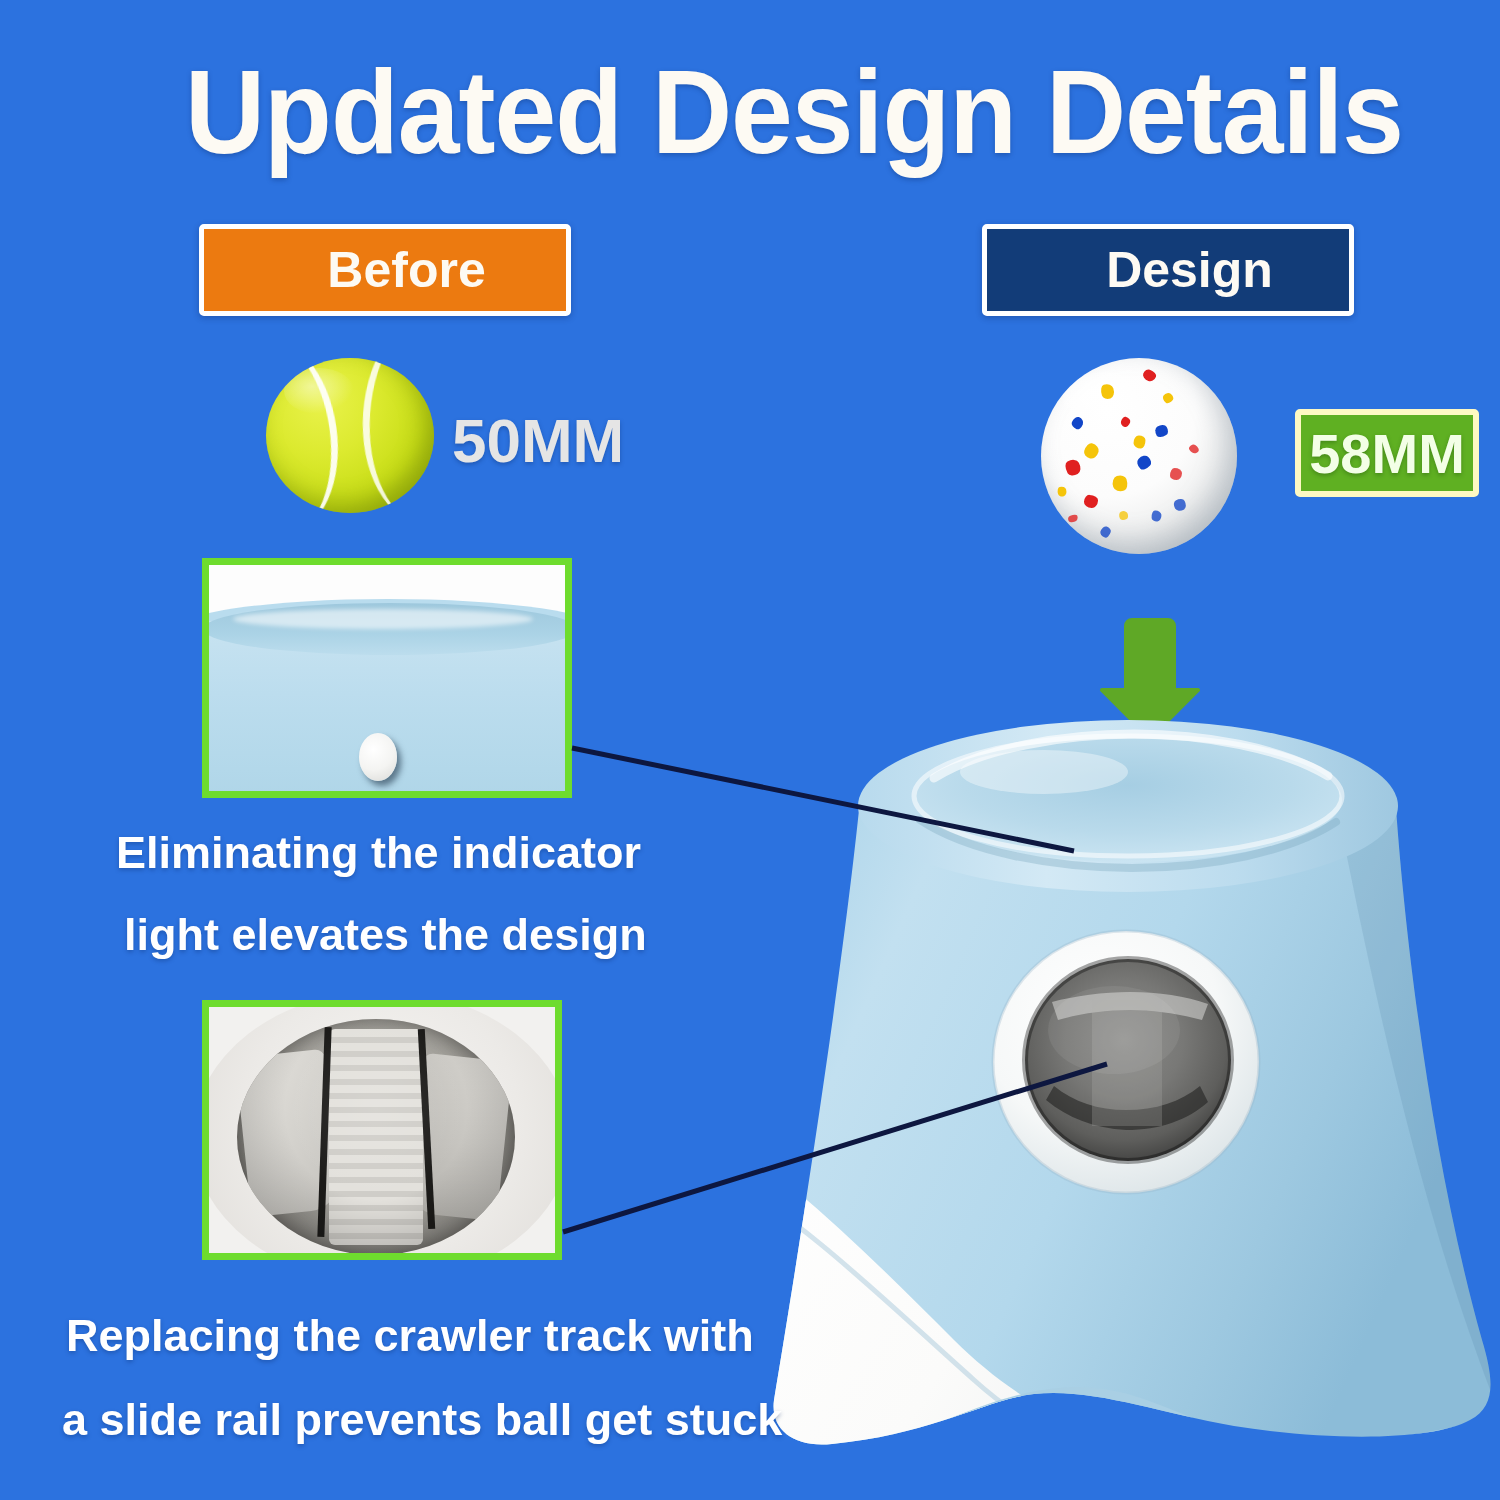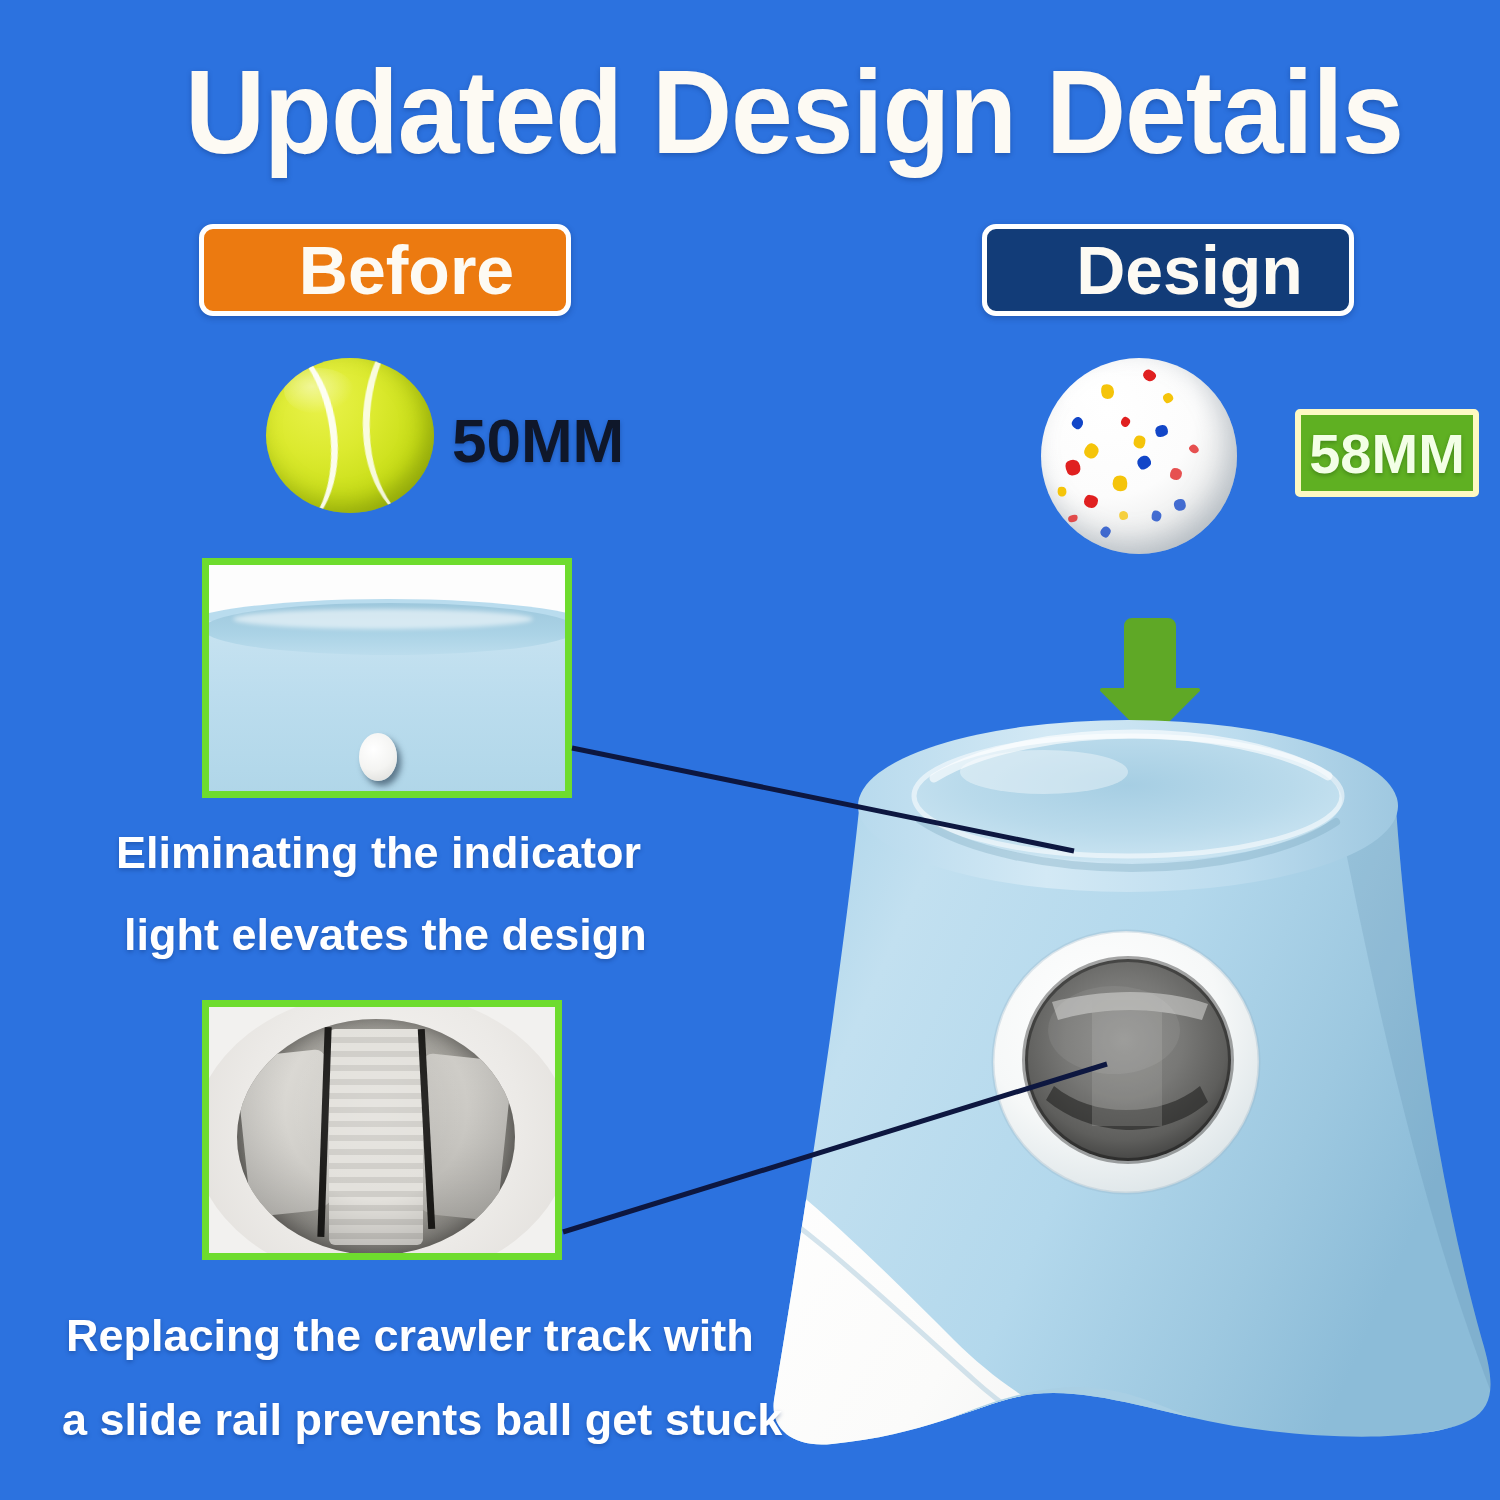--- a/index.html
+++ b/index.html
@@ -24,24 +24,24 @@
     transform:scaleX(.94);
     text-shadow:0 2px 5px rgba(10,40,100,.35);
     white-space:nowrap;
   }
 
   
   .badge{
     position:absolute;
     display:flex;align-items:center;justify-content:center;
     border:5px solid #ffffff;
-    border-radius:14px;
+    border-radius:5px;
     color:#fdfaf3;
     font-weight:bold;
-    font-size:68px;
+    font-size:50px;
     letter-spacing:0px;
     box-shadow:0 2px 6px rgba(8,30,80,.3);
     box-sizing:border-box;
     padding-left:43px;
   }
   .badge-before{left:155px;top:224px;width:372px;height:92px;background:#ec7a10;}
   .badge-after {left:938px;top:224px;width:372px;height:92px;background:#123c78;}
 
   
   .tennis-wrap{position:absolute;left:222px;top:358px;width:172px;height:160px;}
@@ -65,21 +65,21 @@
     border-radius:50%;
     transform:rotate(4deg);
     filter:blur(.4px);
   }
   .tennis-gloss{
     position:absolute;left:18px;top:10px;width:70px;height:46px;border-radius:50%;
     background:radial-gradient(ellipse at 40% 40%, rgba(255,255,255,.45), rgba(255,255,255,0) 70%);
   }
   .mm-before{
     position:absolute;left:408px;top:405px;
-    color:#0f172a;font-weight:bold;font-size:62px;letter-spacing:0px;
+    color:#e5e5e5;font-weight:bold;font-size:62px;letter-spacing:0px;
     text-shadow:0 2px 4px rgba(10,40,100,.35);
   }
 
   
   .foam-wrap{position:absolute;left:997px;top:358px;width:196px;height:196px;}
   .foam{
     position:absolute;inset:0;border-radius:50%;
     background:
       radial-gradient(circle at 34% 26%, #ffffff 0%, #fcfcfc 45%, #e9eaea 74%, #c8cccd 100%);
     overflow:hidden;

